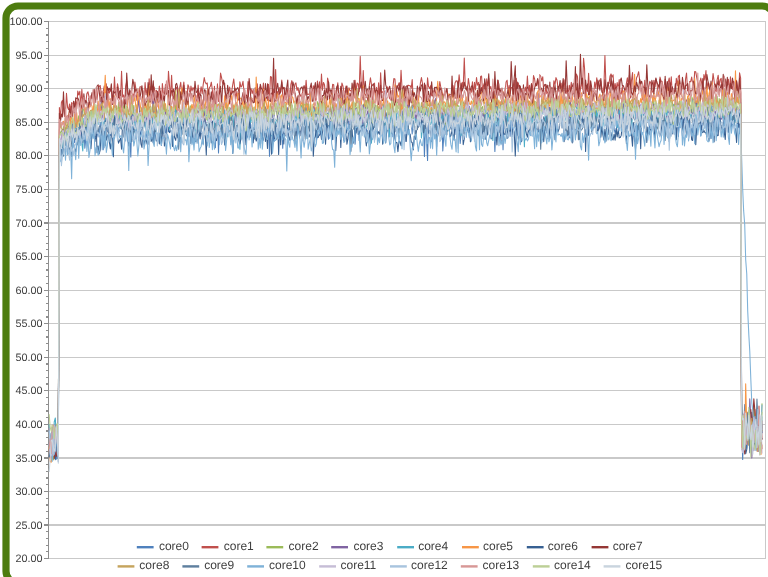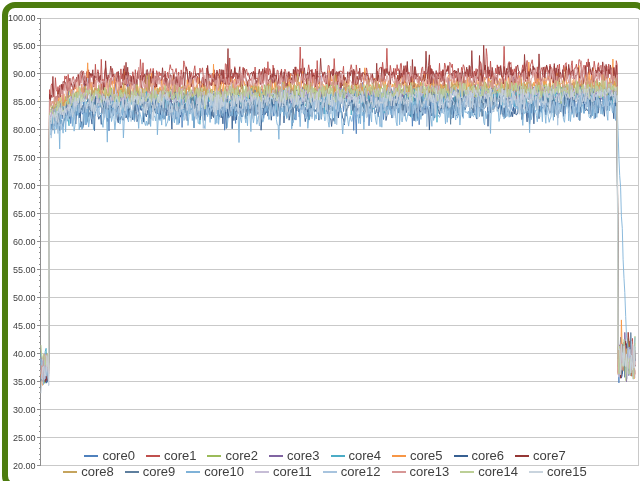--- a/index.html
+++ b/index.html
@@ -18,21 +18,21 @@
     position:absolute;
     left:0;top:441px;
     width:634px;
     display:flex;flex-direction:column;align-items:center;
     gap:3px;
     pointer-events:none;
   }
   .legend-row{display:flex;justify-content:center;align-items:center;column-gap:11px;height:13px;}
   .legend-item{display:flex;align-items:center;white-space:nowrap;}
   .legend-swatch{display:inline-block;width:14px;height:2px;margin-right:4px;}
-  .legend-label{font-size:13px;color:#3f3f3f;line-height:13px;}
+  .legend-label{font-size:10px;color:#3f3f3f;line-height:13px;}
 </style>
 </head>
 <body>
 
 <div id="chart-frame">
   <svg id="plot-svg" width="640" height="481">
       <line x1="35.5" y1="460.5" x2="633" y2="460.5" stroke="#c9c9c9" stroke-width="1" shape-rendering="crispEdges"></line>
       <line x1="35.5" y1="432.53125" x2="633" y2="432.53125" stroke="#c9c9c9" stroke-width="1" shape-rendering="crispEdges"></line>
       <line x1="35.5" y1="404.5625" x2="633" y2="404.5625" stroke="#c9c9c9" stroke-width="1" shape-rendering="crispEdges"></line>
       <line x1="35.5" y1="376.59375" x2="633" y2="376.59375" stroke="#c9c9c9" stroke-width="1" shape-rendering="crispEdges"></line>

